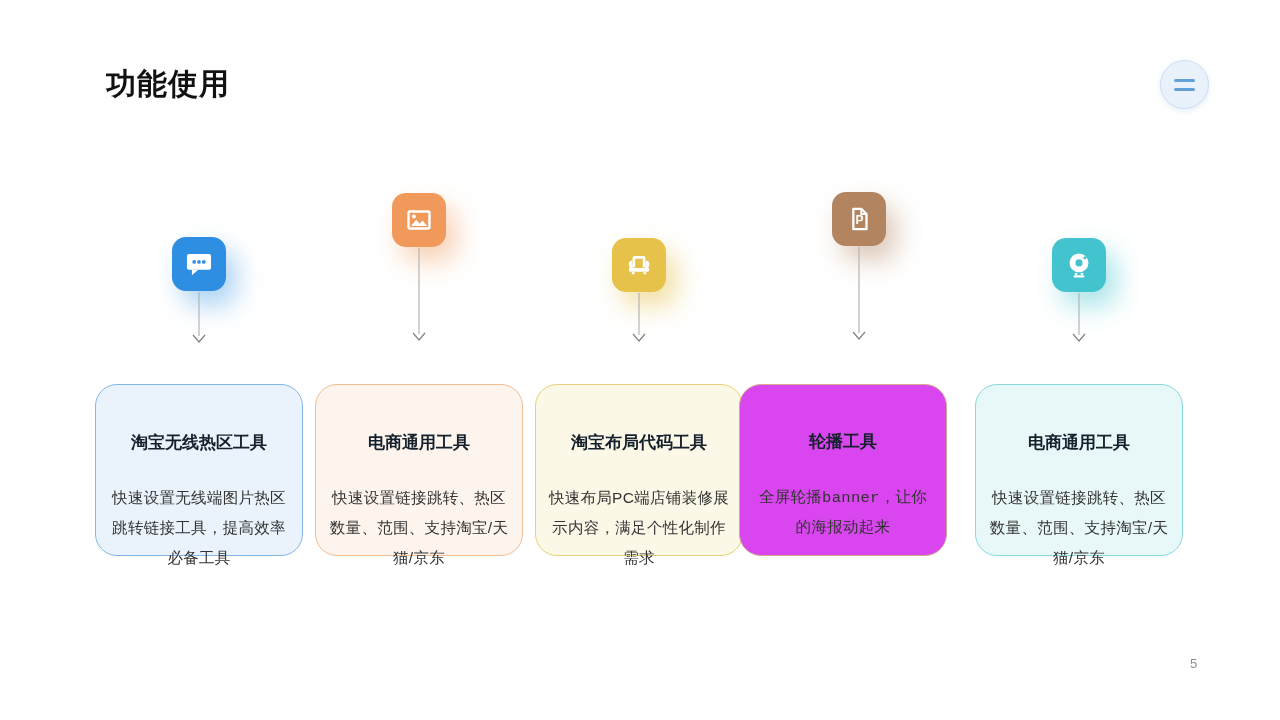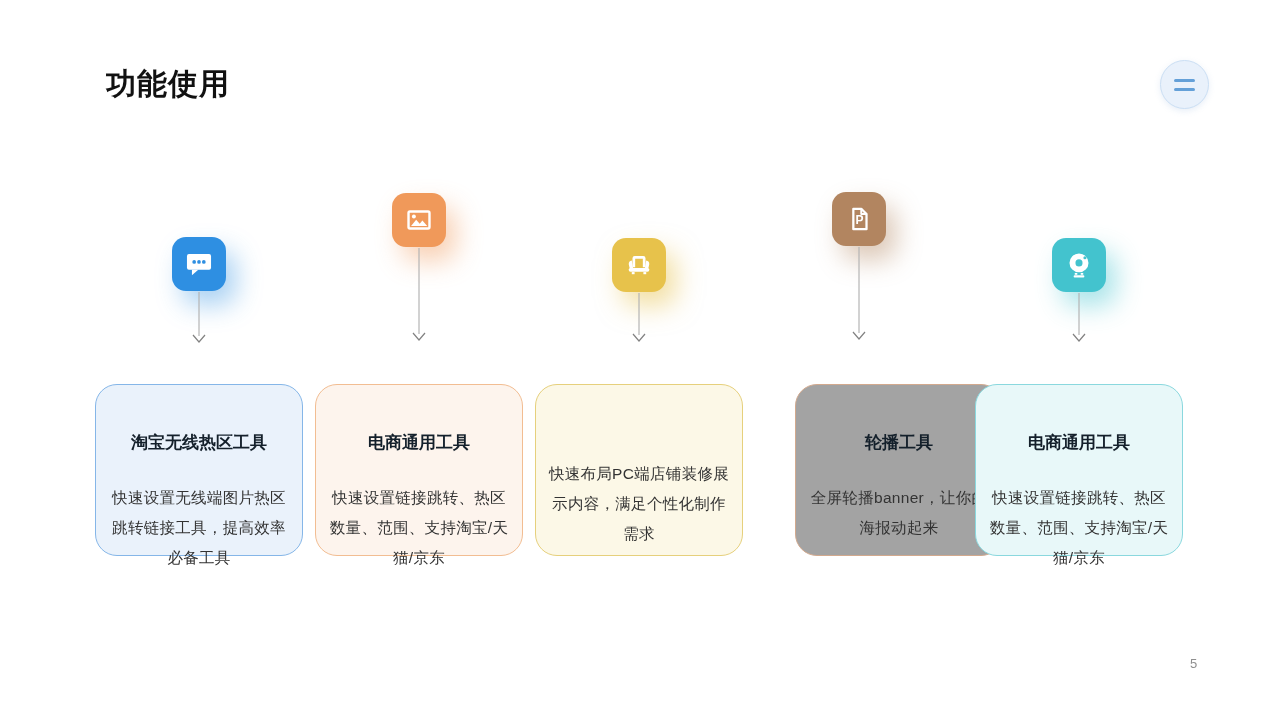--- a/index.html
+++ b/index.html
@@ -39,21 +39,21 @@
   .ar4 { left: 851px; top: 247px; height: 94px; }
   .ar5 { left: 1071px; top: 293px; height: 50px; }
 
   .card {
     position: absolute; top: 384px; width: 208px; height: 172px;
     border-radius: 22px; border: 1px solid; padding: 46px 12px 0 12px; text-align: center;
   }
   .cd1 { left: 95px;  background: #eaf2fb; border-color: #85b6e8; }
   .cd2 { left: 315px; background: #fdf4ed; border-color: #f2bd92; }
   .cd3 { left: 535px; background: #fcf8e7; border-color: #e6d07c; }
-  .cd4 { left: 795px; background: #a3a3a3; border-color: #d2a98e; }
+  .cd4 { left: 739px; background: #d946ef; border-color: #d2a98e; font-family: Liberation Mono, monospace; }
   .cd5 { left: 975px; background: #e8f8f9; border-color: #8ad8de; }
 
   .card-title { font-size: 17px; font-weight: 800; color: #14202b; line-height: 24px; }
   .card-desc  { margin-top: 28px; font-size: 15.5px; color: #333333; line-height: 30px; letter-spacing: 0.3px; }
 
   .page-number { position: absolute; left: 1190px; top: 656px; font-size: 13px; color: #8f8f8f; }
 </style>
 </head>
 <body>
 
@@ -111,20 +111,21 @@
       <rect x="4.7" y="14.1" width="14.6" height="2.6" rx="1.3" fill="#ffffff"></rect>
       <rect x="6.9" y="17" width="2" height="1.5" fill="#ffffff"></rect>
       <rect x="15.1" y="17" width="2" height="1.5" fill="#ffffff"></rect>
     </svg>
   </div>
   <svg class="arrow ar3" viewBox="0 0 16 50" preserveAspectRatio="none">
     <line x1="8" y1="0" x2="8" y2="42" stroke="#b4b4b4" stroke-width="1.2"></line>
     <polyline points="2,41 8,48 14,41" fill="none" stroke="#828282" stroke-width="1.2"></polyline>
   </svg>
   <div class="card cd3">
+    <div class="card-title">淘宝布局代码工具</div>
     <div class="card-desc">快速布局PC端店铺装修展示内容，满足个性化制作需求</div>
   </div>
 
   <div class="tile t4">
     <svg viewBox="0 0 24 24">
       <path d="M8 4.8 h5.6 l3.7 3.7 V19.2 H8 Z" fill="none" stroke="#ffffff" stroke-width="1.6" stroke-linejoin="round"></path>
       <path d="M13.6 4.8 v3.7 h3.7" fill="none" stroke="#ffffff" stroke-width="1.4" stroke-linejoin="round"></path>
       <text x="12.3" y="15.6" text-anchor="middle" font-family="Liberation Sans, sans-serif" font-size="8.5" font-weight="bold" fill="#ffffff">P</text>
     </svg>
   </div>

